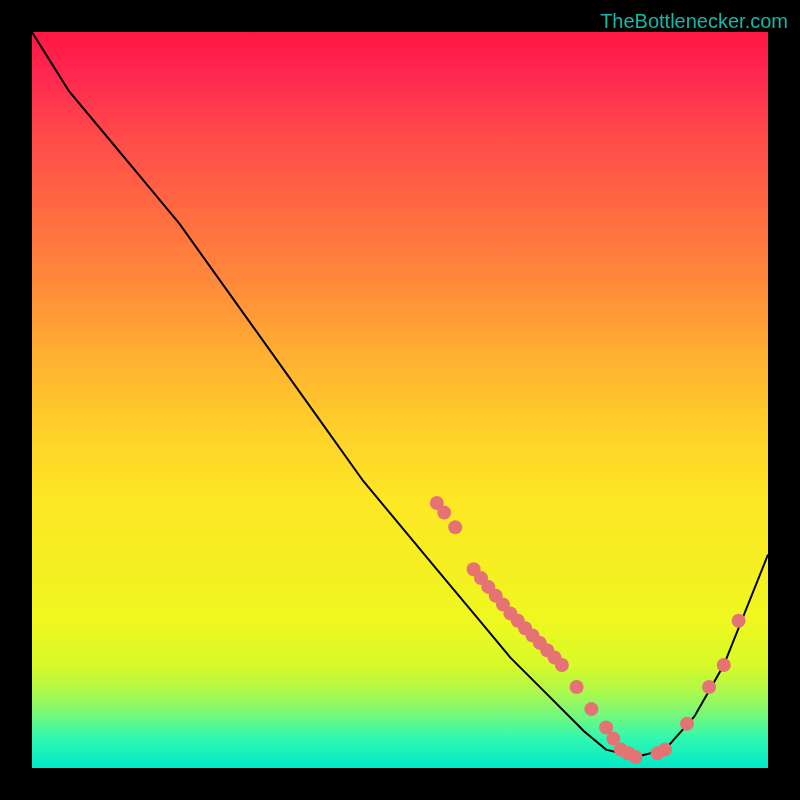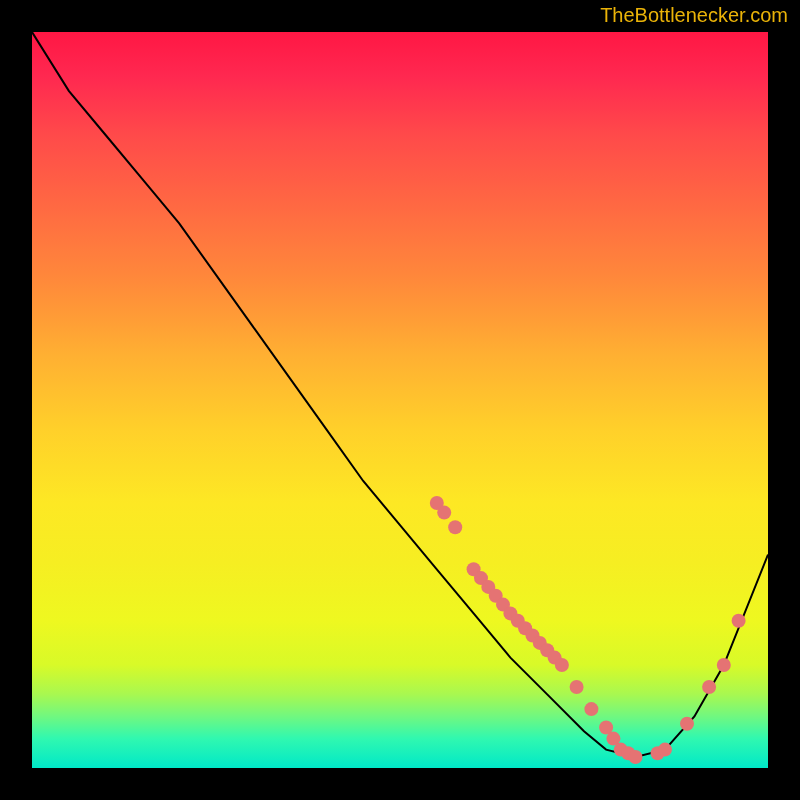--- a/index.html
+++ b/index.html
@@ -5,23 +5,23 @@
   * { margin: 0; padding: 0; box-sizing: border-box; }
   body {
     width: 800px;
     height: 800px;
     background: #000;
     position: relative;
     font-family: Arial, sans-serif;
   }
   .watermark {
     position: absolute;
-    top: 4px;
+    top: 10px;
     right: 12px;
-    color: #eab308;
+    color: #14b8a6;
     font-size: 20px;
     font-weight: 500;
     z-index: 10;
   }
   .plot {
     position: absolute;
     left: 32px;
     top: 32px;
     width: 736px;
     height: 736px;

